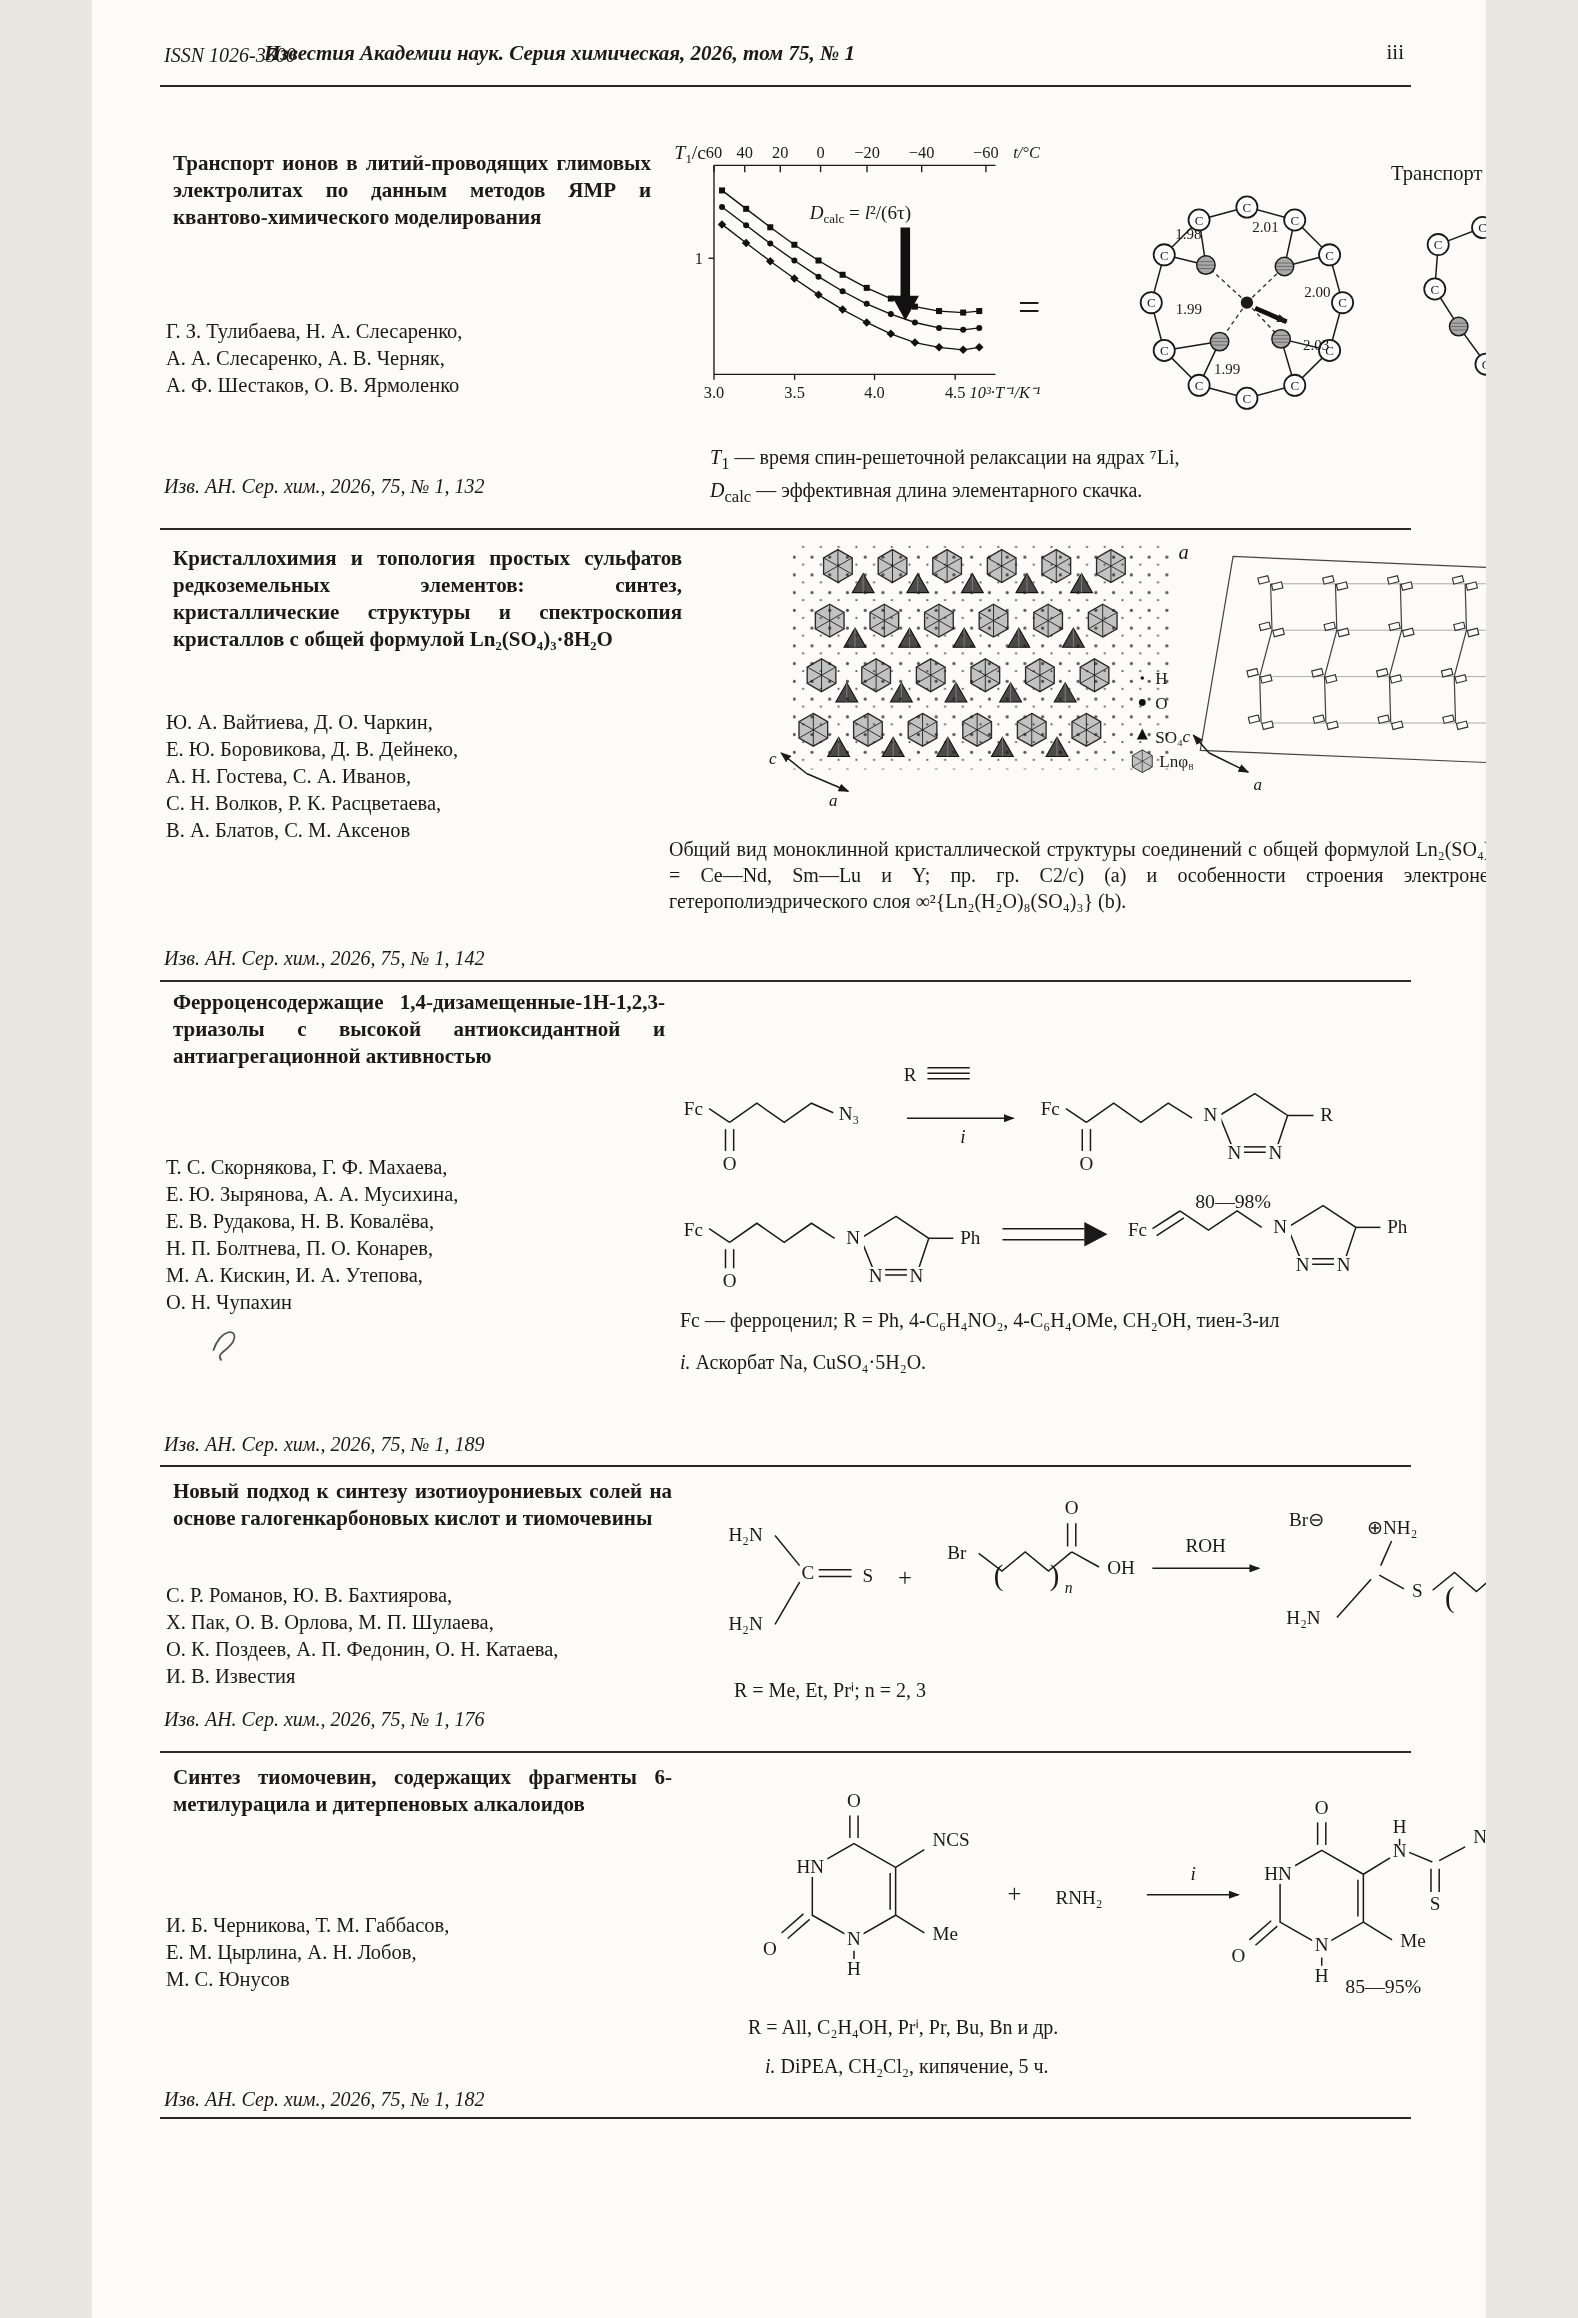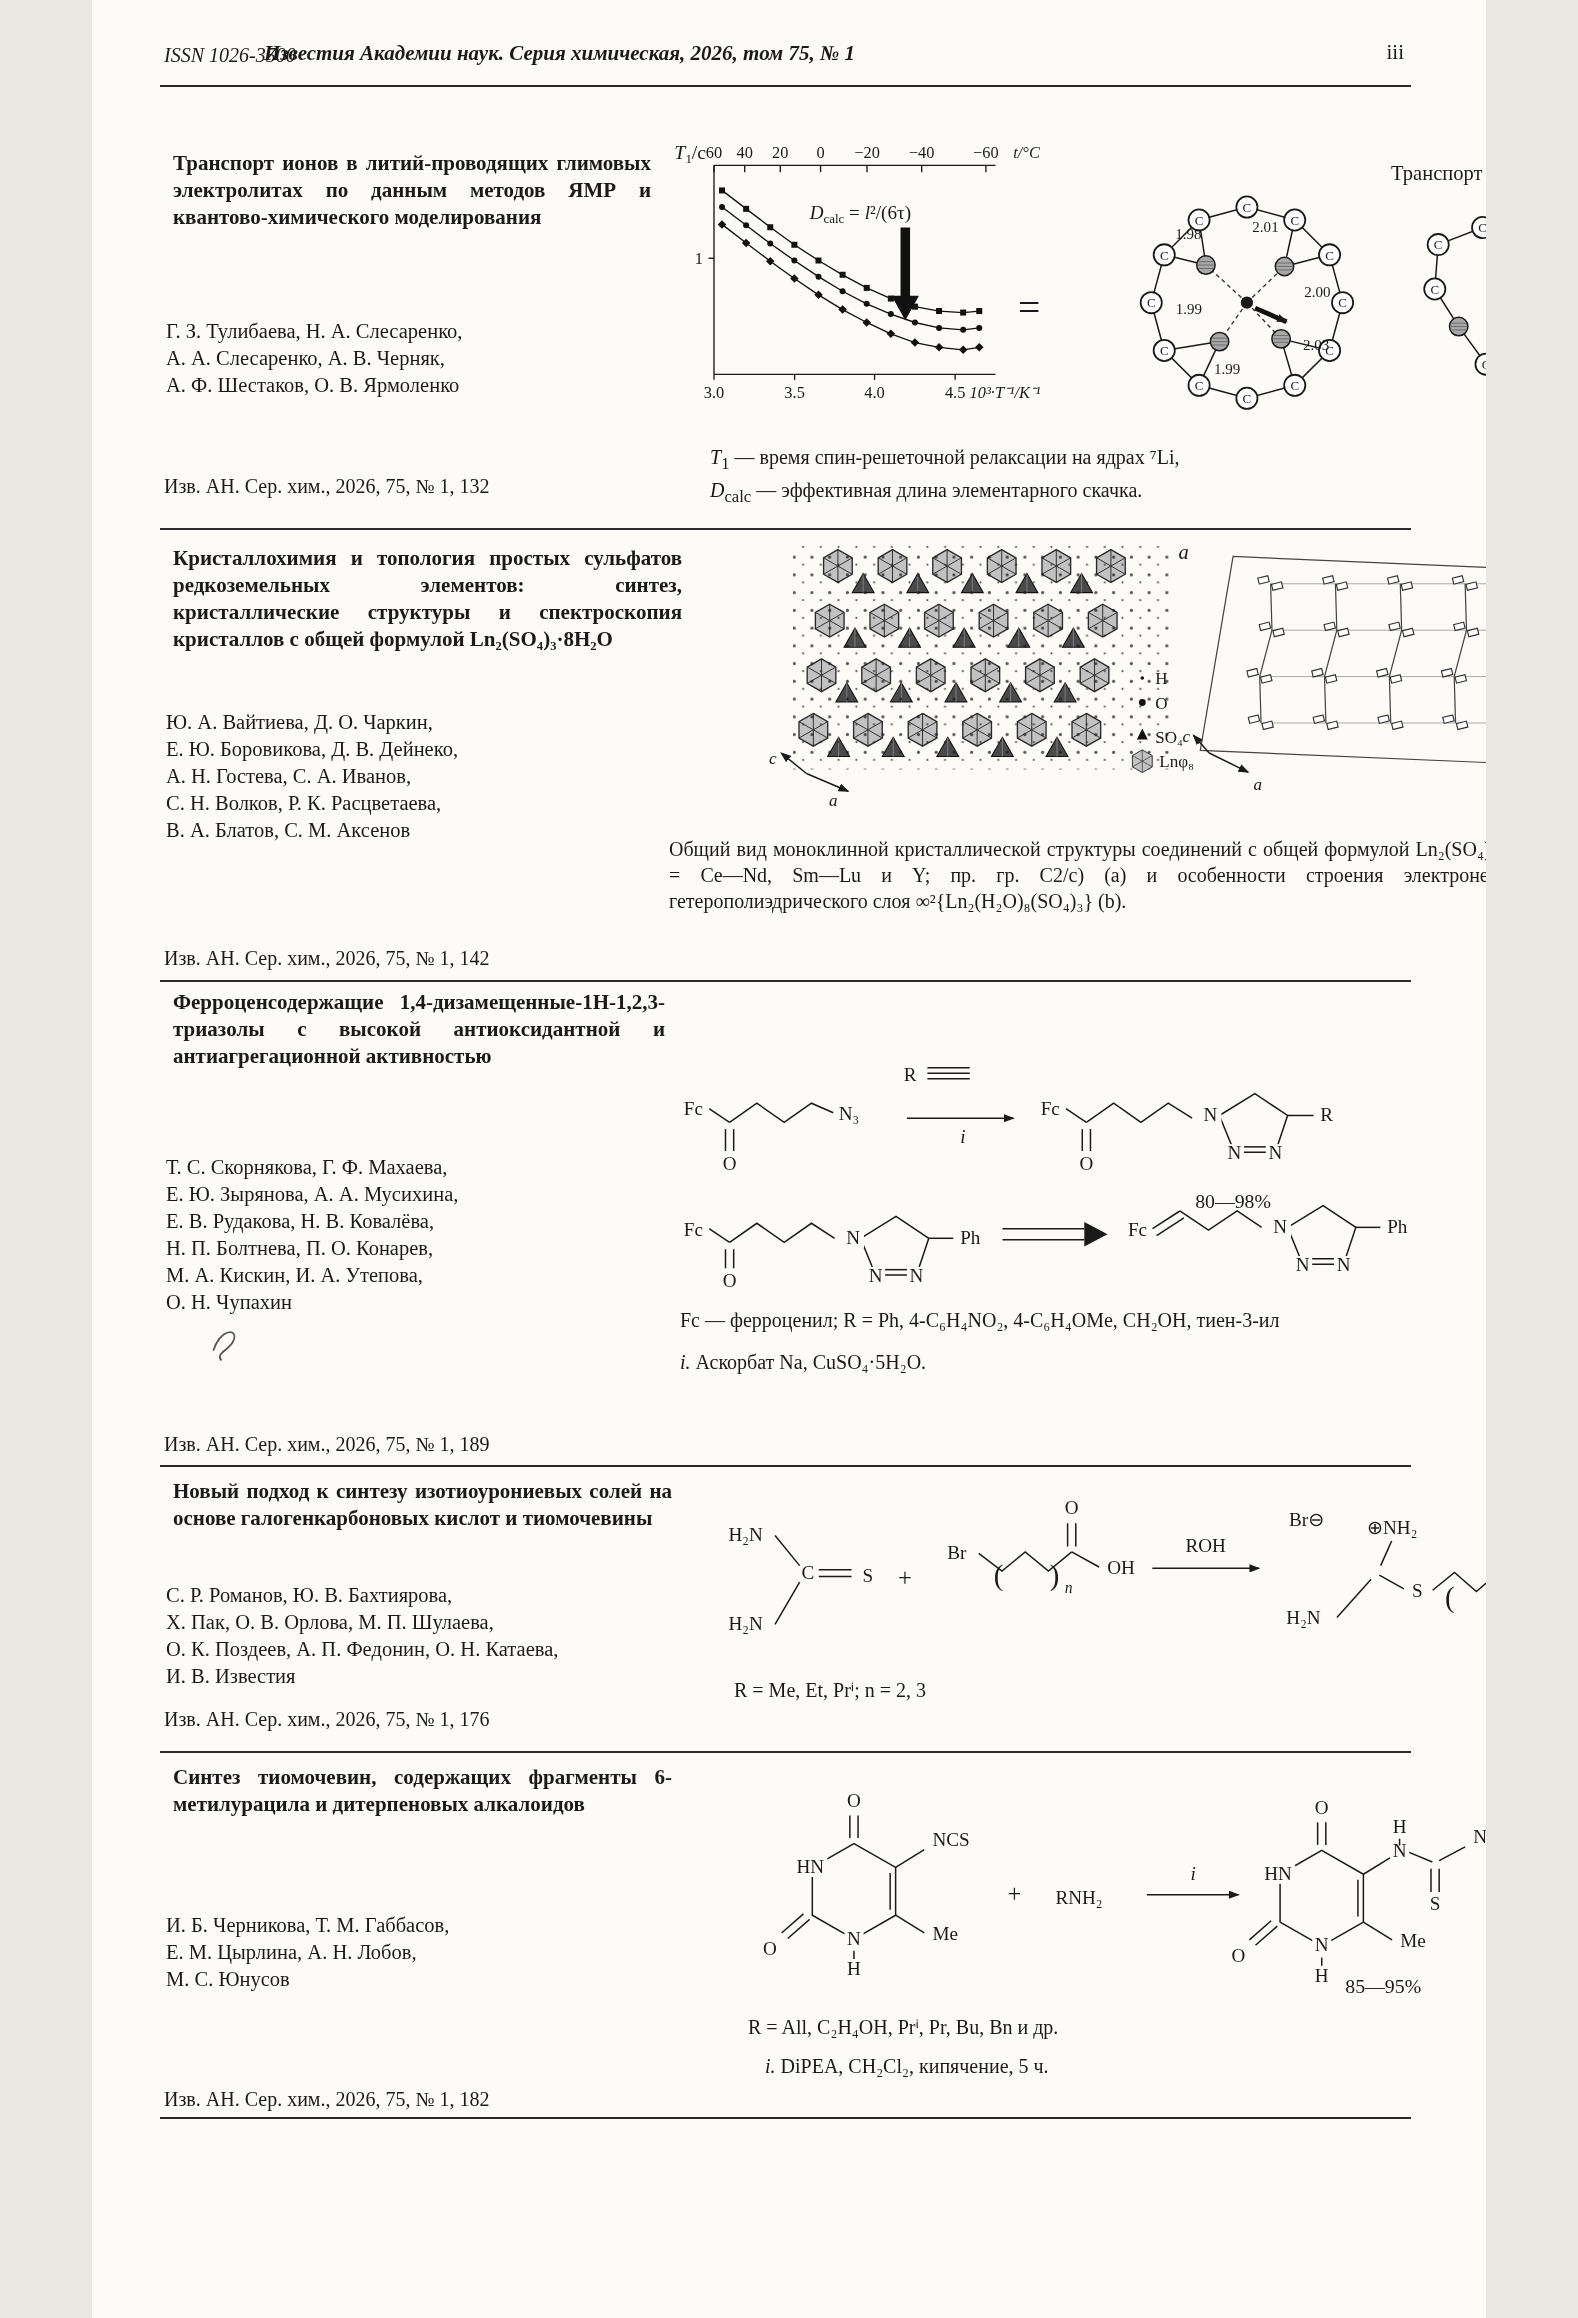--- a/index.html
+++ b/index.html
@@ -6,21 +6,21 @@
   html,body { background:#e9e7e2; }
   body { font-family:"Liberation Serif", serif; color:#1a1a1a; }
   .page { position:relative; width:1394px; height:2319px; background:#fcfbf7; margin:0 auto; overflow:hidden;padding-left:48px; }
   .rule { position:absolute; left:68px; right:75px; border-top:2.1px solid #2a2a2a; }
   .art { position:absolute; left:0; width:1579px; }
   .hdr-issn { position:absolute; left:72px; top:44px; font-style:italic; font-size:20px; }
   .hdr-journal { position:absolute; left:172px; top:41px; font-style:italic; font-weight:700; font-size:21px; }
   .hdr-page { position:absolute; right:82px; top:40px; font-size:21px; }
   .title { position:absolute; font-weight:700; font-size:21px; line-height:27px; text-align:justify; }
   .authors { position:absolute; font-size:20.5px; line-height:27px; }
-  .citation { position:absolute; font-size:20px; }
+  .citation { position:absolute; font-style:italic; font-size:20px; }
   .caption { position:absolute; font-size:20px; line-height:26px; }
   .schemetext { position:absolute; font-size:20px; }
   .just { text-align:justify; }
   .it { font-style:italic; }
   .fig { position:absolute; }
   svg text { font-family:"Liberation Serif", serif; fill:#1a1a1a; }
   .tk { font-size:24px; }
   .axl { font-size:29px; }
   .fm { font-size:28px; }
   .sub { font-size:19px; }

